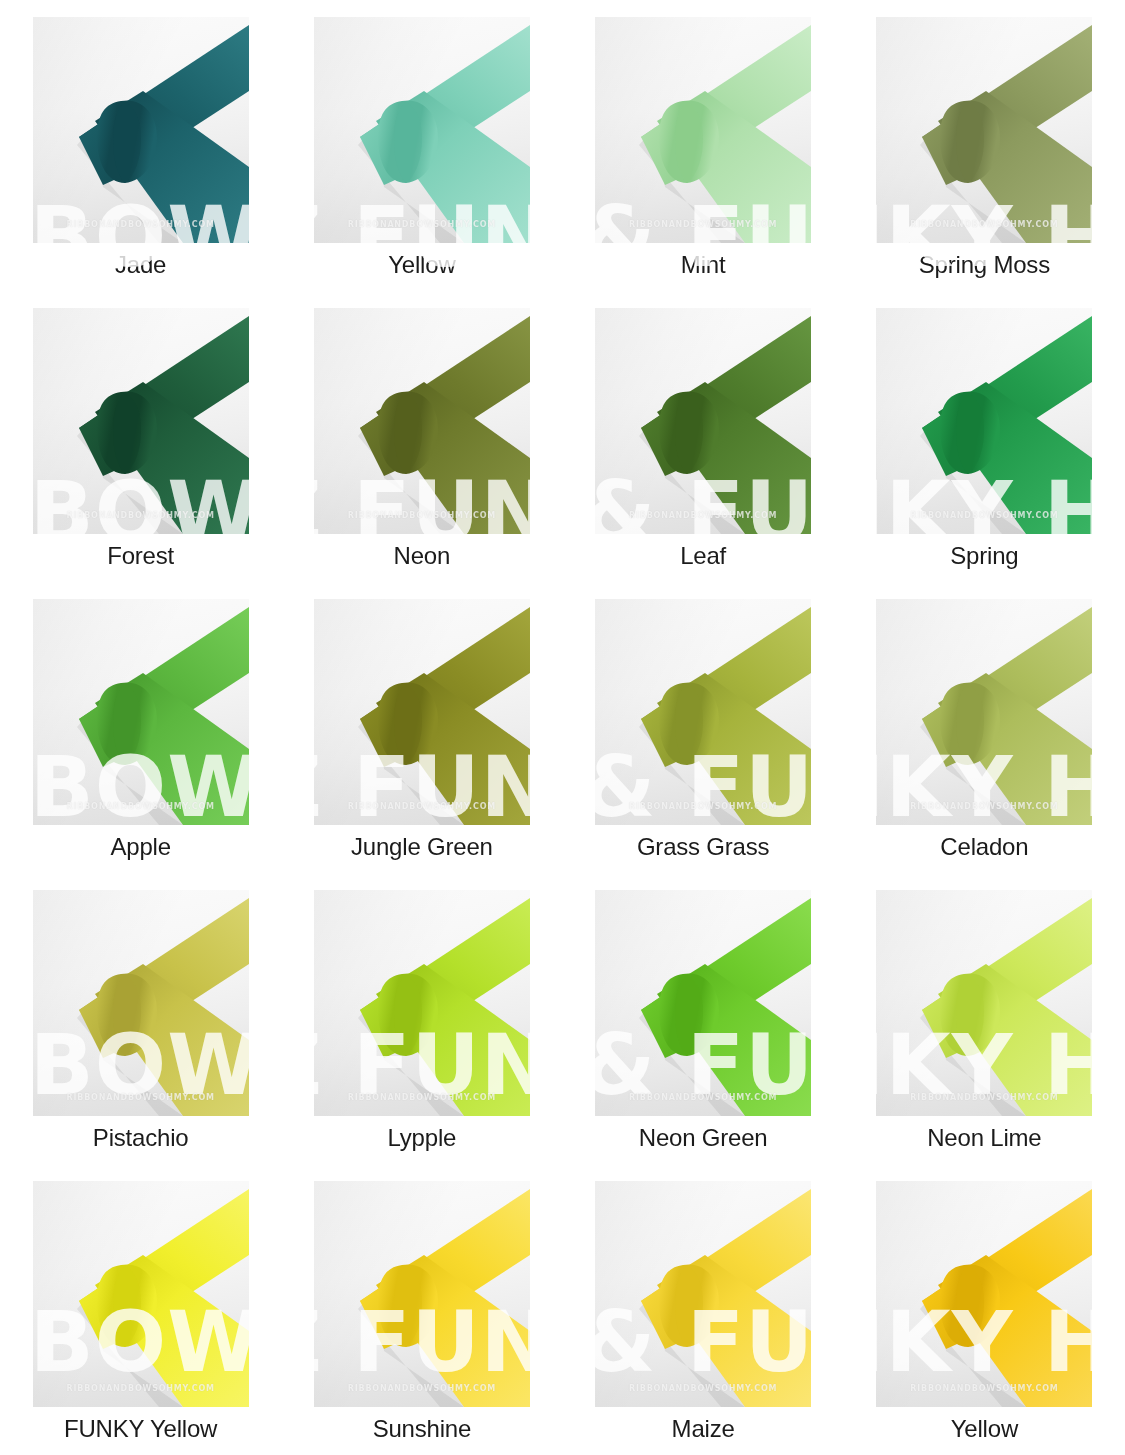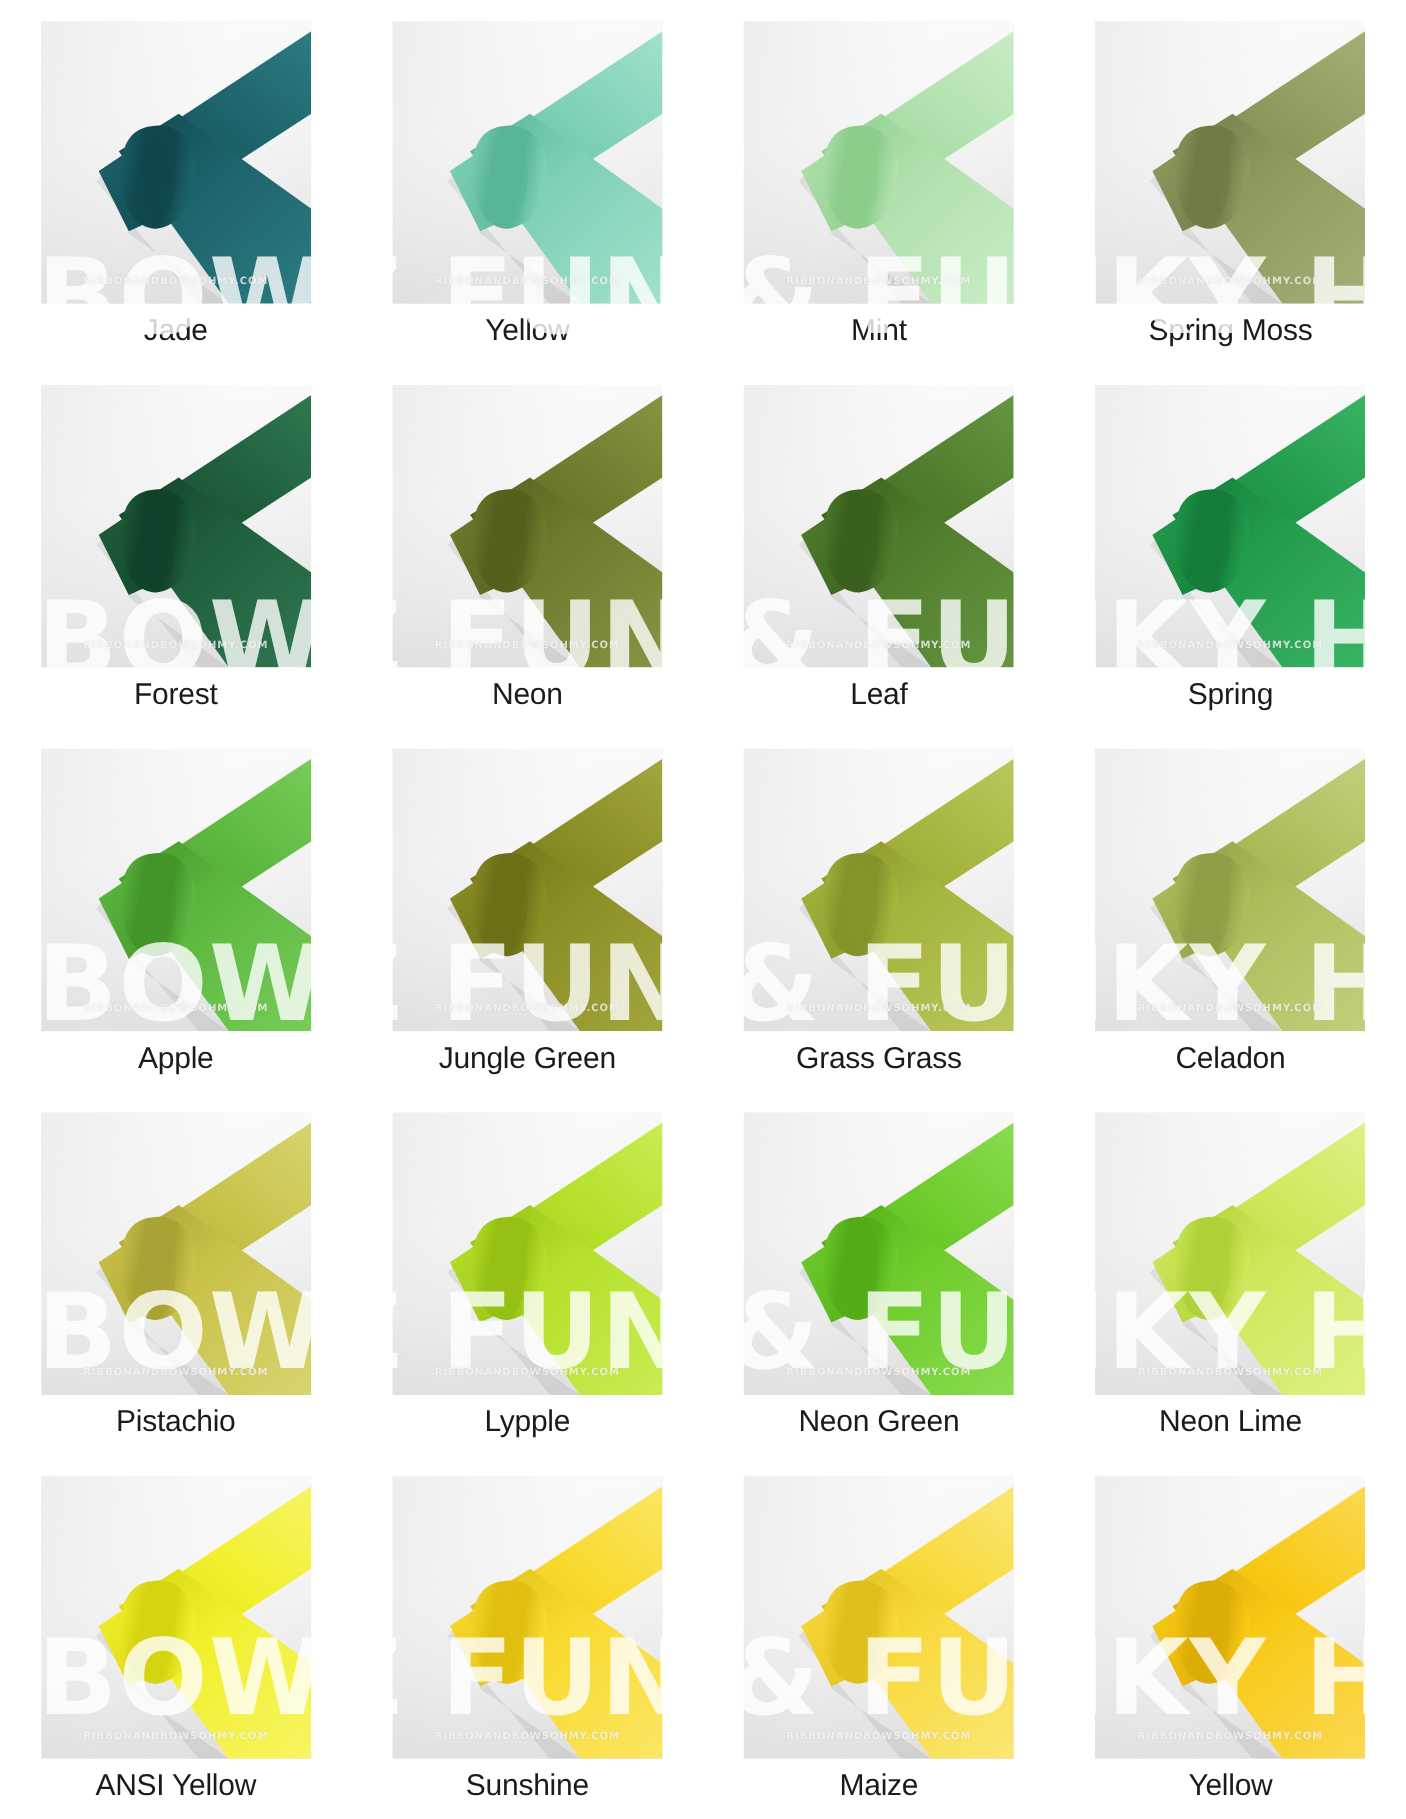--- a/index.html
+++ b/index.html
@@ -819,21 +819,21 @@
                 <path d="M216 8 L216 74 L96 152 L46 120 Z" fill="url(#r16gA)"></path>
                 <path d="M62 104 L110 74 L216 150 L216 226 L150 226 Z" fill="url(#r16gB)"></path>
                 <path d="M46 120 L96 86 L110 150 L70 168 Z" fill="url(#r16gD)"></path>
                 <path d="M88 84 C108 80 124 96 124 120 C124 146 110 164 92 166 C74 166 64 146 64 120 C64 98 72 86 88 84 Z" fill="url(#r16gC)"></path>
                 <path d="M92 84 C104 92 108 106 108 122 C108 142 102 158 92 166 C84 158 80 142 80 122 C80 104 84 92 92 84 Z" fill="#d6d411" opacity="0.55"></path>
               </g>
             </svg>
           </div>
           <div class="wm-url">RIBBONANDBOWSOHMY.COM</div>
         </div>
-        <div class="label">ANSI Yellow</div>
+        <div class="label">FUNKY Yellow</div>
       </div>
       <div class="cell">
         <div class="swatch">
           <div class="photo-bg"></div>
           <div class="ribbon">
             <svg viewBox="0 0 216 226" preserveAspectRatio="none">
               <defs>
                 <linearGradient id="r17gA" x1="1" y1="0" x2="0" y2="1">
                   <stop offset="0" stop-color="#fbe665"></stop>
                   <stop offset="0.45" stop-color="#f8d92c"></stop>

